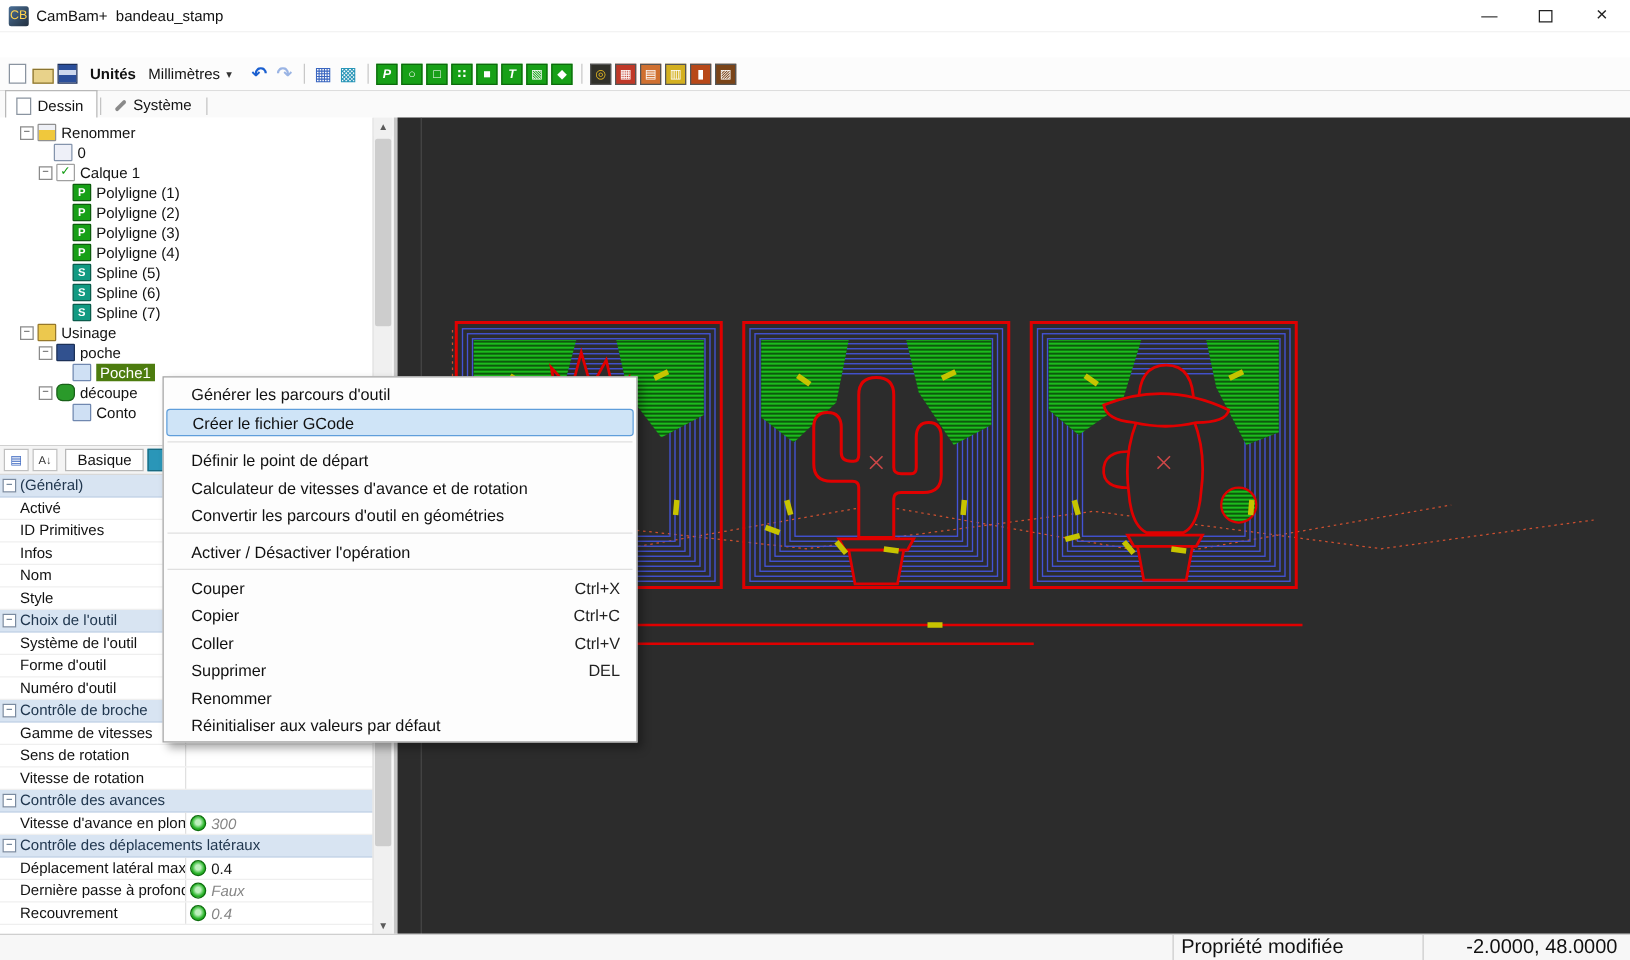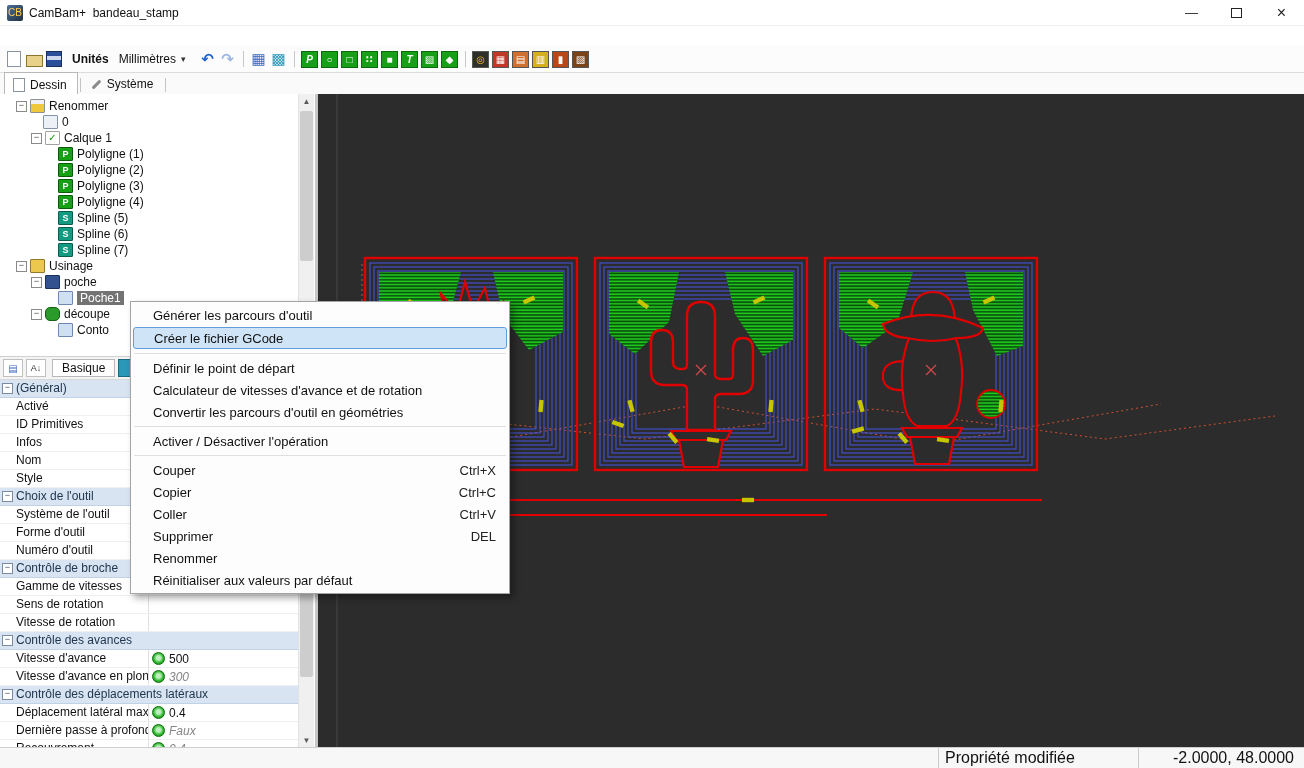--- a/index.html
+++ b/index.html
@@ -60,21 +60,21 @@
   .tree{height:262px;position:relative;border-bottom:1px solid #d0d0d0;overflow:hidden}
   .tree-items{padding-top:4px;margin-right:16px}
   .titem{height:16px;display:flex;align-items:center}
   .texp{width:9px;height:9px;margin-right:3px;flex:0 0 9px;font-size:9px;line-height:7px;text-align:center;
     color:#444;visibility:hidden}
   .hasexp .texp{visibility:visible;border:1px solid #8a8a8a;background:#fff}
   .tico{width:13px;height:12px;margin-right:4px;flex:0 0 13px;border-radius:1px;
     font-weight:bold;font-size:9px;line-height:12px;text-align:center;color:#fff}
   .tlabel{white-space:nowrap}
   .ind0{padding-left:16px}.ind1{padding-left:31px}.ind2{padding-left:46px}
-  .sel .tlabel{background:#737373;color:#fff;padding:0 3px}
+  .sel .tlabel{background:#4d7c0f;color:#fff;padding:0 3px}
   .ico-layers .tico{background:linear-gradient(180deg,#eef0f6 0 35%,#f0c83c 35%);border:1px solid #909090}
   .ico-layer0 .tico{background:#eef0f8;border:1px solid #8494ac}
   .ico-check .tico{background:#fff;border:1px solid #a0a0a0;color:#0c9a0c;font-size:10px}
   .ico-poly .tico{background:#17a017;border:1px solid #0c5c0c}
   .ico-spline .tico{background:#129a82;border:1px solid #0a5c4c}
   .ico-box .tico{background:#ecc84e;border:1px solid #96782a}
   .ico-pocket .tico{background:#31518f;border:1px solid #1c3158}
   .ico-op .tico{background:#cfe0f4;border:1px solid #7088b0}
   .ico-cut .tico{background:#2a9a2a;border:1px solid #186018;border-radius:5px}
   
@@ -515,28 +515,20 @@
               <span class="pvtext"></span>
             </span>
           </div>
 
           <div class="prow cat">
             <span class="pexp">−</span>
             <span class="plabel">Contrôle des avances</span>
 
           </div>
 
-          <div class="prow hasv">
-            <span class="pexp"></span>
-            <span class="plabel">Vitesse d'avance</span>
-            <span class="pval">
-              <span class="vicon"></span>
-              <span class="pvtext">500</span>
-            </span>
-          </div>
 
           <div class="prow hasv it">
             <span class="pexp"></span>
             <span class="plabel">Vitesse d'avance en plong</span>
             <span class="pval">
               <span class="vicon"></span>
               <span class="pvtext">300</span>
             </span>
           </div>
 

